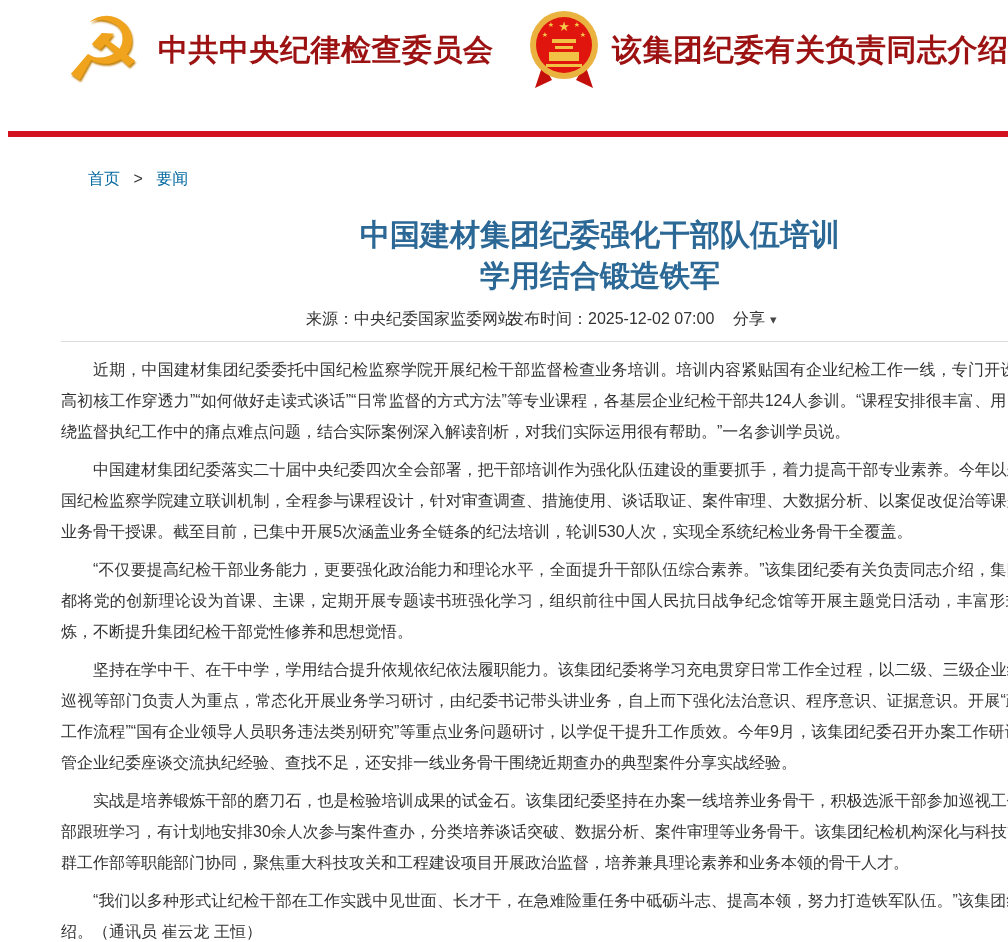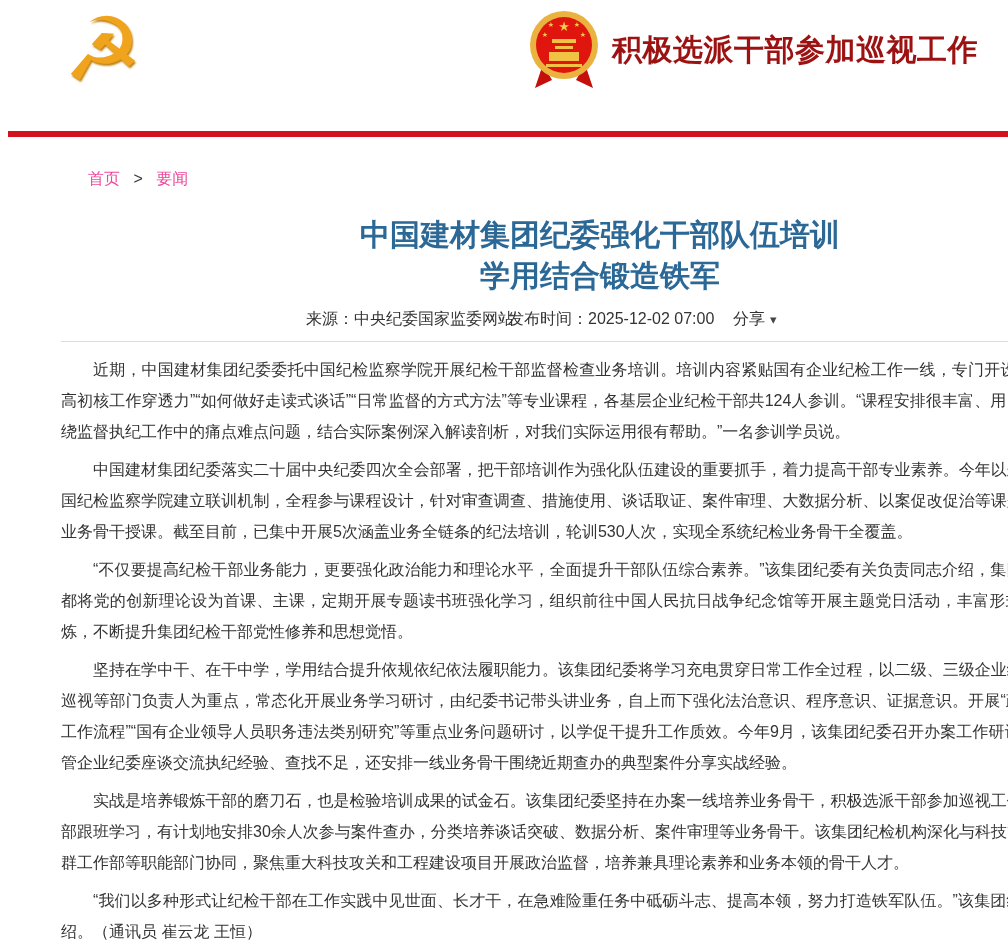--- a/index.html
+++ b/index.html
@@ -24,21 +24,21 @@
   .org-name {
     font-family: "Liberation Serif", "DejaVu Serif", serif;
     font-weight: bold; font-size: 30px; color: #9c1212;
     margin-left: 8px; white-space: nowrap; letter-spacing: 0.5px;
   }
   .org-nsc .org-name { margin-left: 12px; }
   .red-bar { height: 6px; background: #d2121f; margin: 0 8px; }
 
   
   .breadcrumb { margin: 32px 0 0 88px; font-size: 16px; color: #333; }
-  .breadcrumb a { color: #ec4899; text-decoration: none; cursor: pointer; }
+  .breadcrumb a { color: #0369a1; text-decoration: none; cursor: pointer; }
   .breadcrumb .sep { margin: 0 9px; color: #333; }
 
   
   .title {
     width: 1200px; margin: 24px 0 0 0; text-align: center;
     font-size: 30px; line-height: 41px; font-weight: bold; color: #2b6896;
   }
   .title .tl { display: block; }
 
   .meta { position: relative; height: 22px; margin-top: 13px; font-size: 16px; color: #333; }
@@ -58,38 +58,39 @@
   .article-body p { margin: 0 0 7px 0; text-indent: 2em; }
 </style>
 </head>
 <body>
 
 <div class="page">
 
   <header class="site-header">
     <a class="org org-cdi">
       <span class="party-emblem">☭</span>
+      <span class="org-name">中共中央纪律检查委员会</span>
     </a>
     <a class="org org-nsc">
       <svg width="72" height="84" viewBox="0 0 72 84" aria-hidden="true">
         <path d="M15 56 L7 80 L24 72 Z" fill="#c50f0a"></path>
         <path d="M57 56 L65 80 L48 72 Z" fill="#c50f0a"></path>
         <circle cx="36" cy="37" r="34" fill="#eab23f"></circle>
         <circle cx="36" cy="37" r="28" fill="#e0160e"></circle>
         <text x="36" y="23" font-size="13" fill="#f6c84c" text-anchor="middle" font-family="DejaVu Sans">★</text>
         <text x="23" y="19" font-size="7" fill="#f6c84c" text-anchor="middle" font-family="DejaVu Sans">★</text>
         <text x="49" y="19" font-size="7" fill="#f6c84c" text-anchor="middle" font-family="DejaVu Sans">★</text>
         <text x="17" y="29" font-size="7" fill="#f6c84c" text-anchor="middle" font-family="DejaVu Sans">★</text>
         <text x="55" y="29" font-size="7" fill="#f6c84c" text-anchor="middle" font-family="DejaVu Sans">★</text>
         <rect x="24" y="31" width="24" height="4" fill="#f2c245"></rect>
         <rect x="27" y="38" width="18" height="3" fill="#f2c245"></rect>
         <rect x="21" y="44" width="30" height="9" fill="#f2c245"></rect>
         <rect x="18" y="56" width="36" height="3" fill="#f2c245"></rect>
       </svg>
-      <span class="org-name">积极选派干部参加巡视工作</span>
+      <span class="org-name">该集团纪委有关负责同志介绍</span>
     </a>
   </header>
 
   <div class="red-bar"></div>
 
   <nav class="breadcrumb">
     <a>首页</a>
     <span class="sep">&gt;</span>
     <a>要闻</a>
   </nav>

